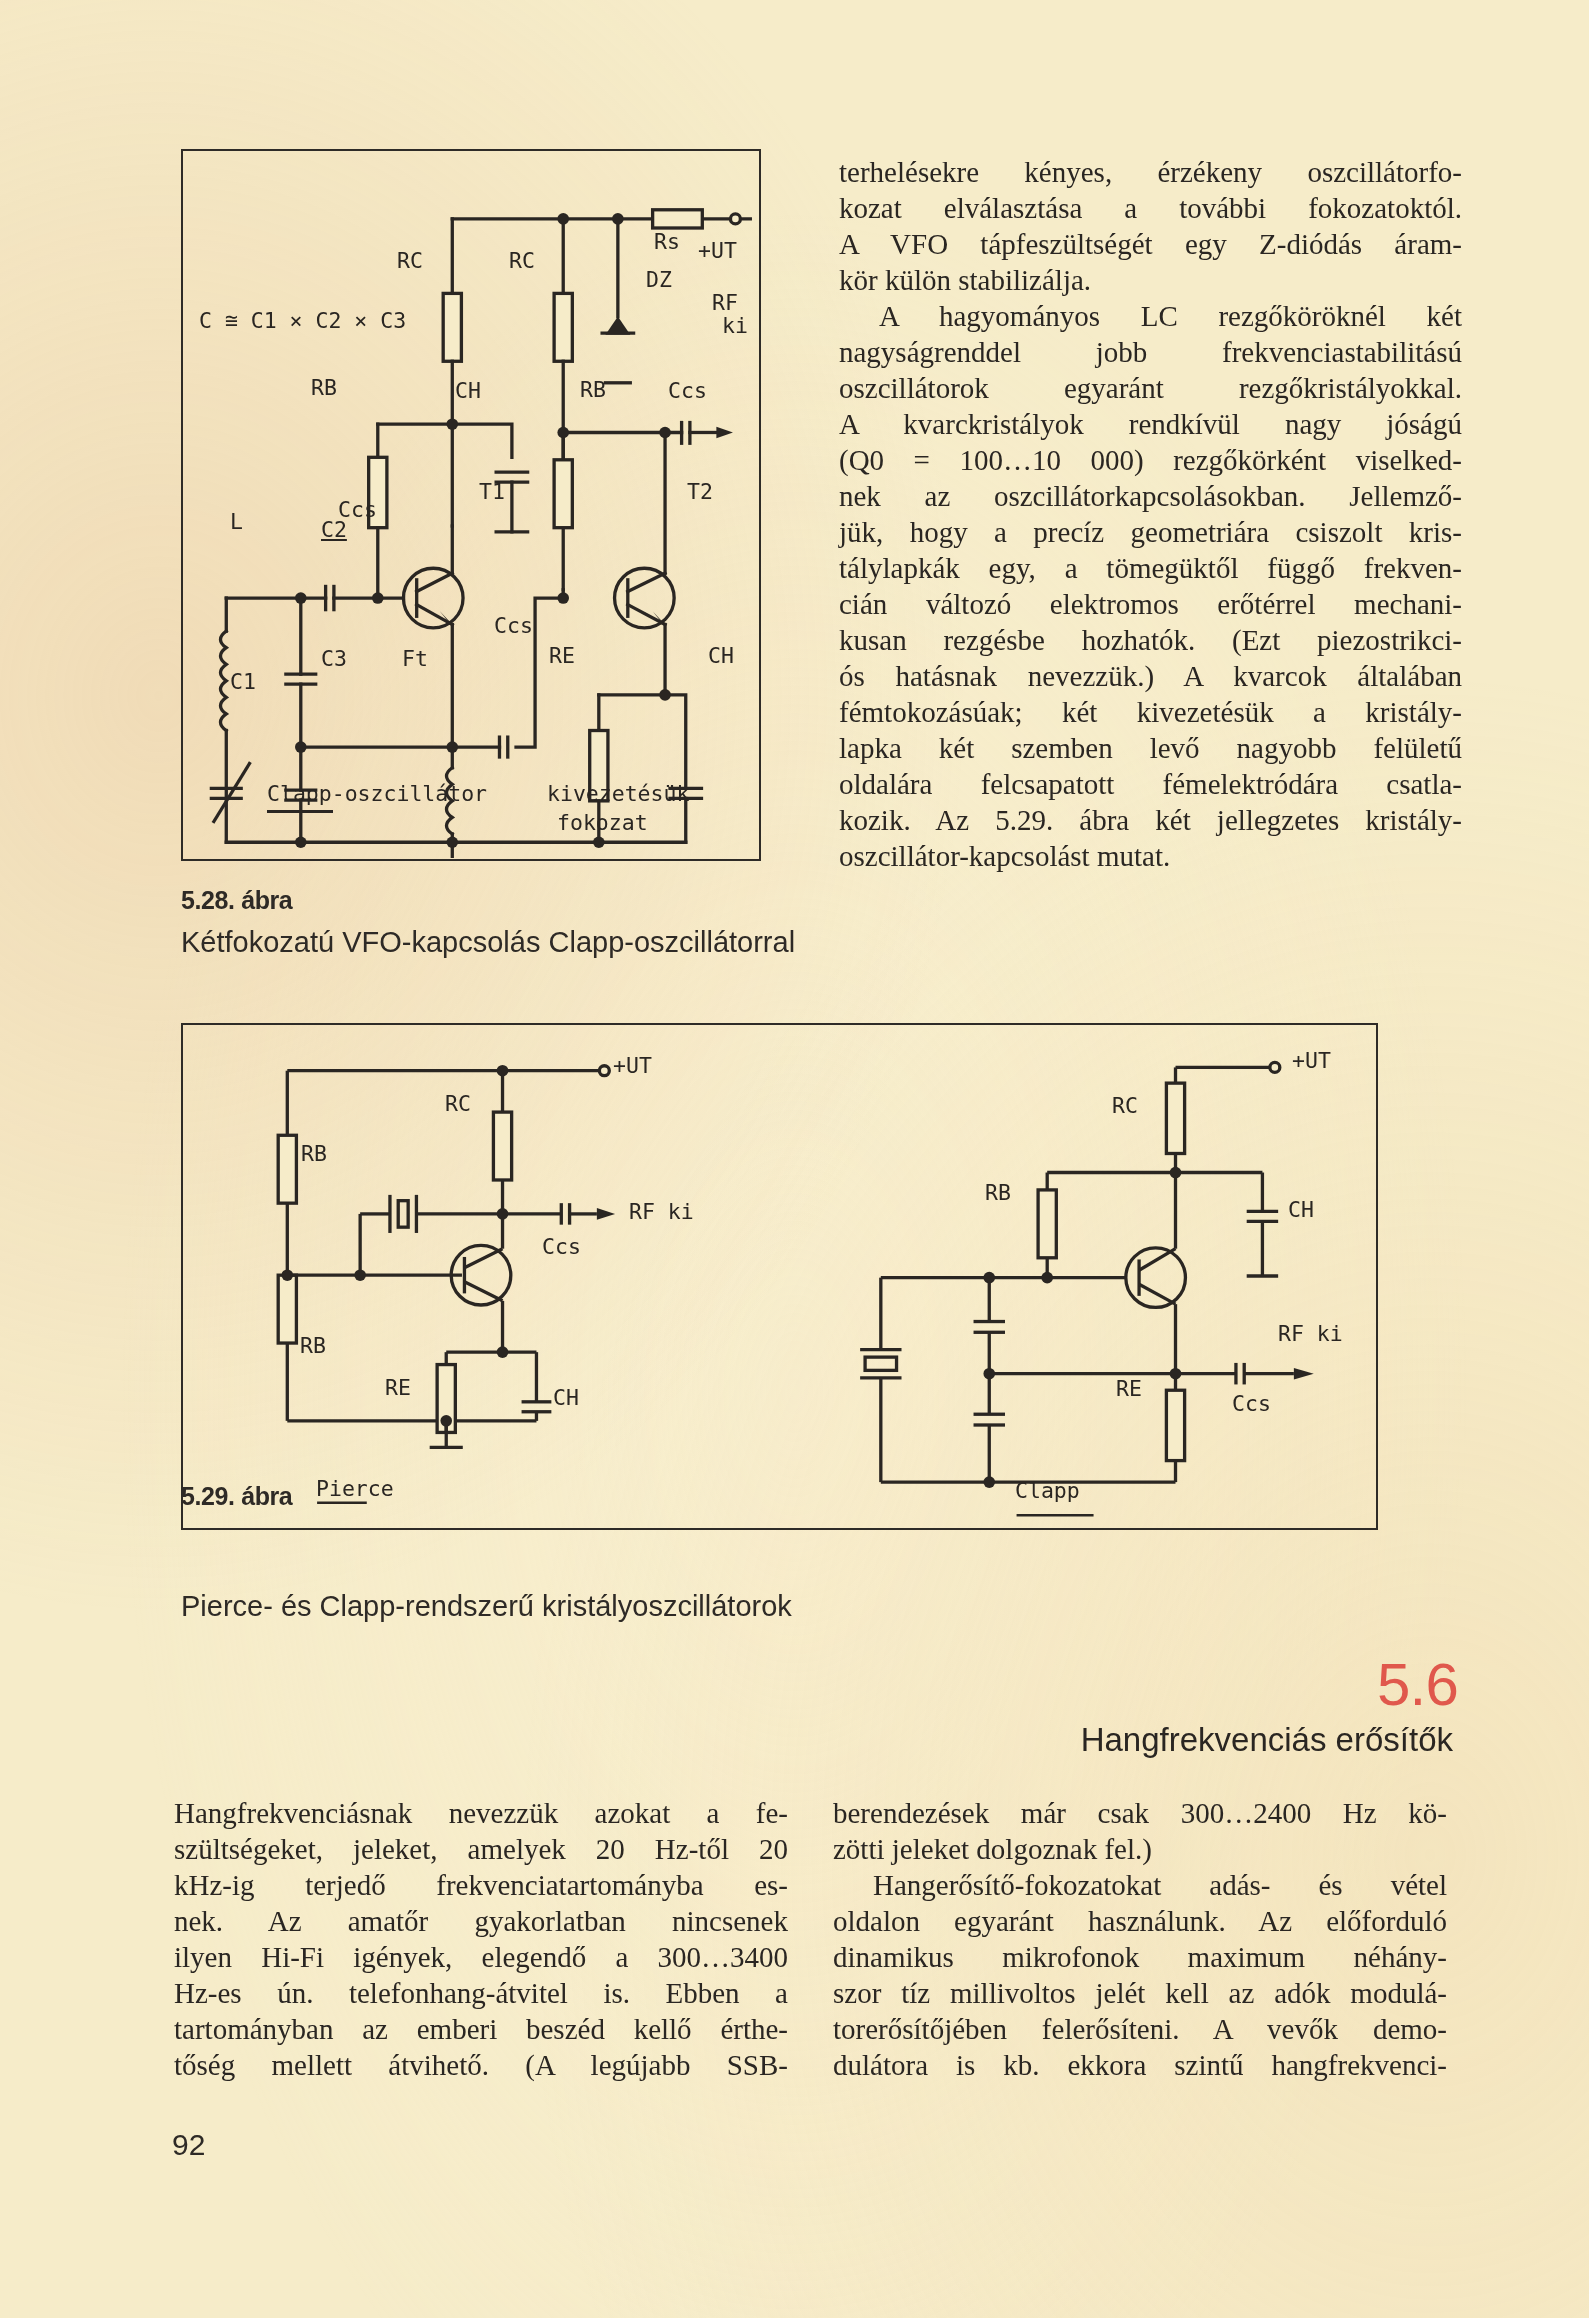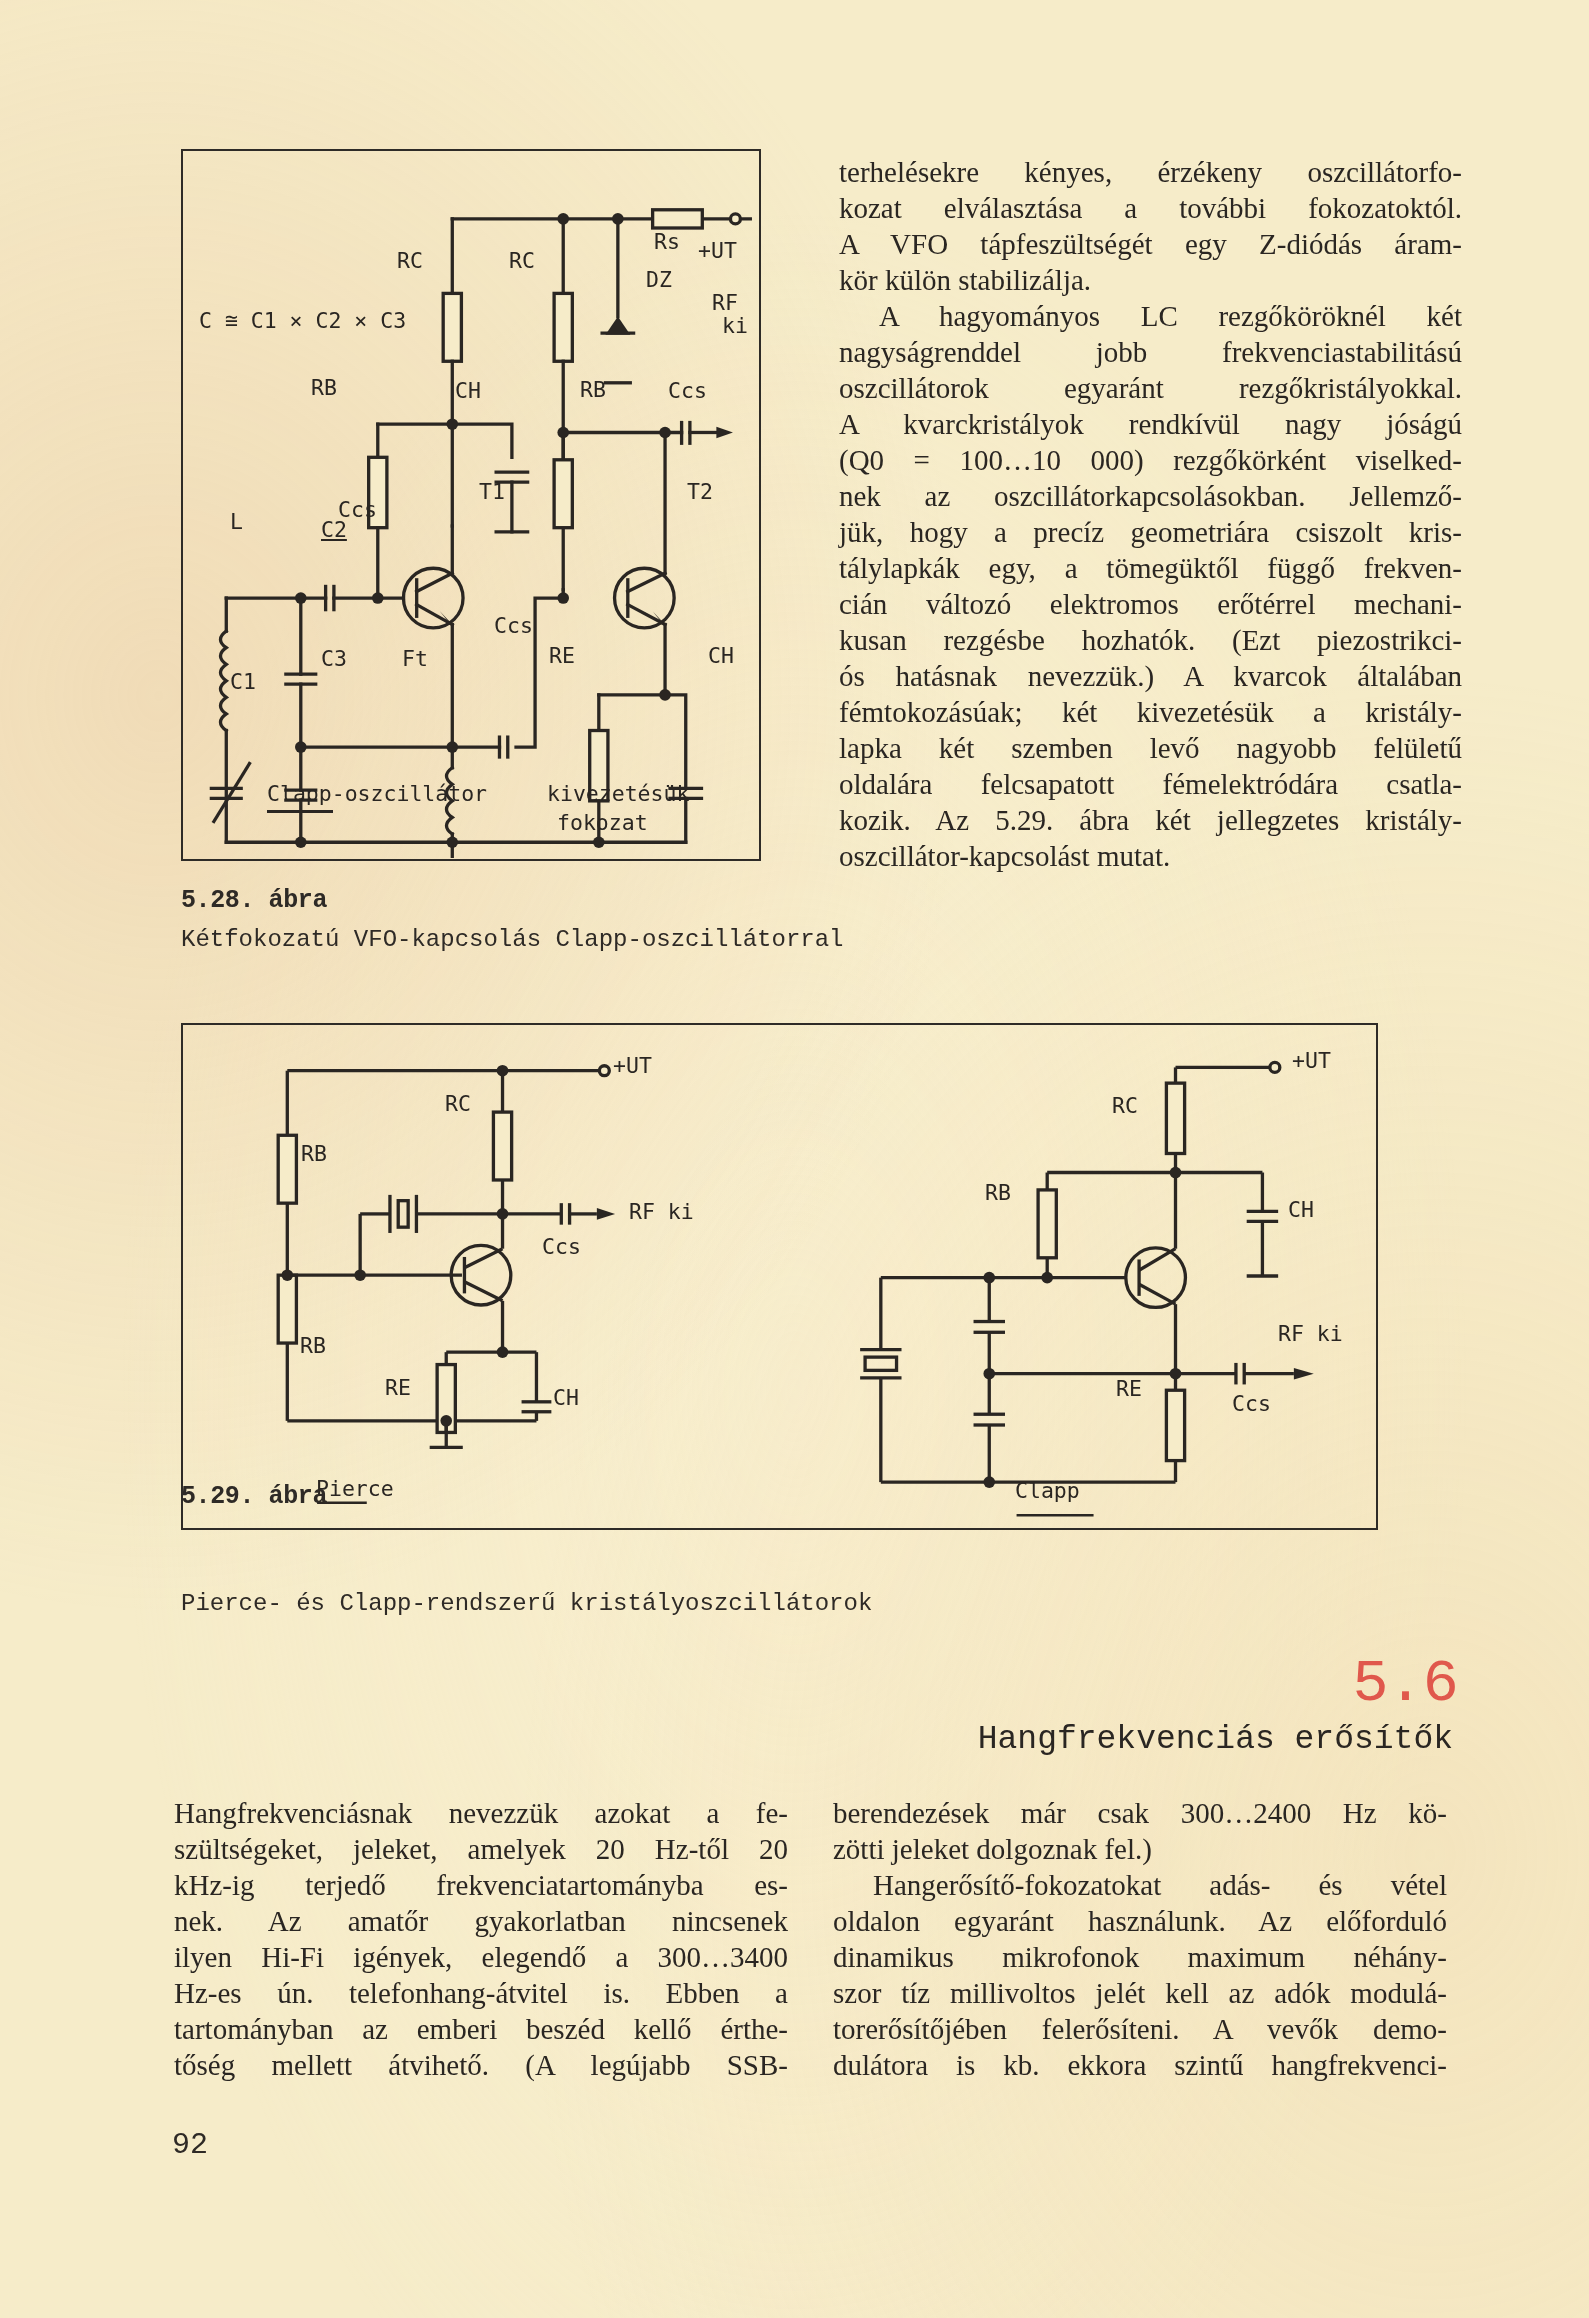--- a/index.html
+++ b/index.html
@@ -7,31 +7,31 @@
     width: 1590px; height: 2319px; position: relative; overflow: hidden;
     background: #f6ecc9;
     background-image:
       radial-gradient(ellipse at 10% 30%, rgba(230,190,150,0.35), transparent 40%),
       radial-gradient(ellipse at 90% 80%, rgba(240,215,170,0.35), transparent 45%),
       radial-gradient(ellipse at 50% 60%, rgba(250,240,210,0.5), transparent 60%);
     color: #2a2622;
   }
   .abs { position: absolute; }
   .serif { font-family: "Liberation Serif", "DejaVu Serif", serif; }
-  .sans { font-family: Liberation Mono, monospace; }
+  .sans { font-family: Liberation Sans, sans-serif; }
   .body-text {
     font-size: 29px; line-height: 36px; text-align: justify;
     text-align-last: auto;
   }
   .body-text .line { display: block; text-align: justify; text-align-last: justify; white-space: nowrap; height: 36px; }
   .body-text .line.last { text-align-last: left; }
   .body-text .indent { padding-left: 40px; }
   .figbox { border: 2.5px solid #2e2b27; box-sizing: border-box; }
   .cap-num { font-size: 25px; font-weight: bold; letter-spacing: -0.4px; color: #2e2a26; }
-  .cap-txt { font-size: 24px; color: #2e2a26; }
+  .cap-txt { font-size: 29px; color: #2e2a26; }
   .sec-num { font-size: 60px; color: #e0584c; letter-spacing: -0.8px; }
   .sec-title { font-size: 33px; color: #2a2622; }
   .pagenum { font-size: 30px; color: #2e2a26; }
 </style>
 </head>
 <body>
 
 <div class="abs figbox" style="left:181px; top:149px; width:580px; height:712px;">
   <svg width="575" height="707" viewBox="218 180 694 854" style="position:absolute;left:0;top:0;">
     <g stroke="#2a2622" stroke-width="4" fill="none" stroke-linecap="square">

